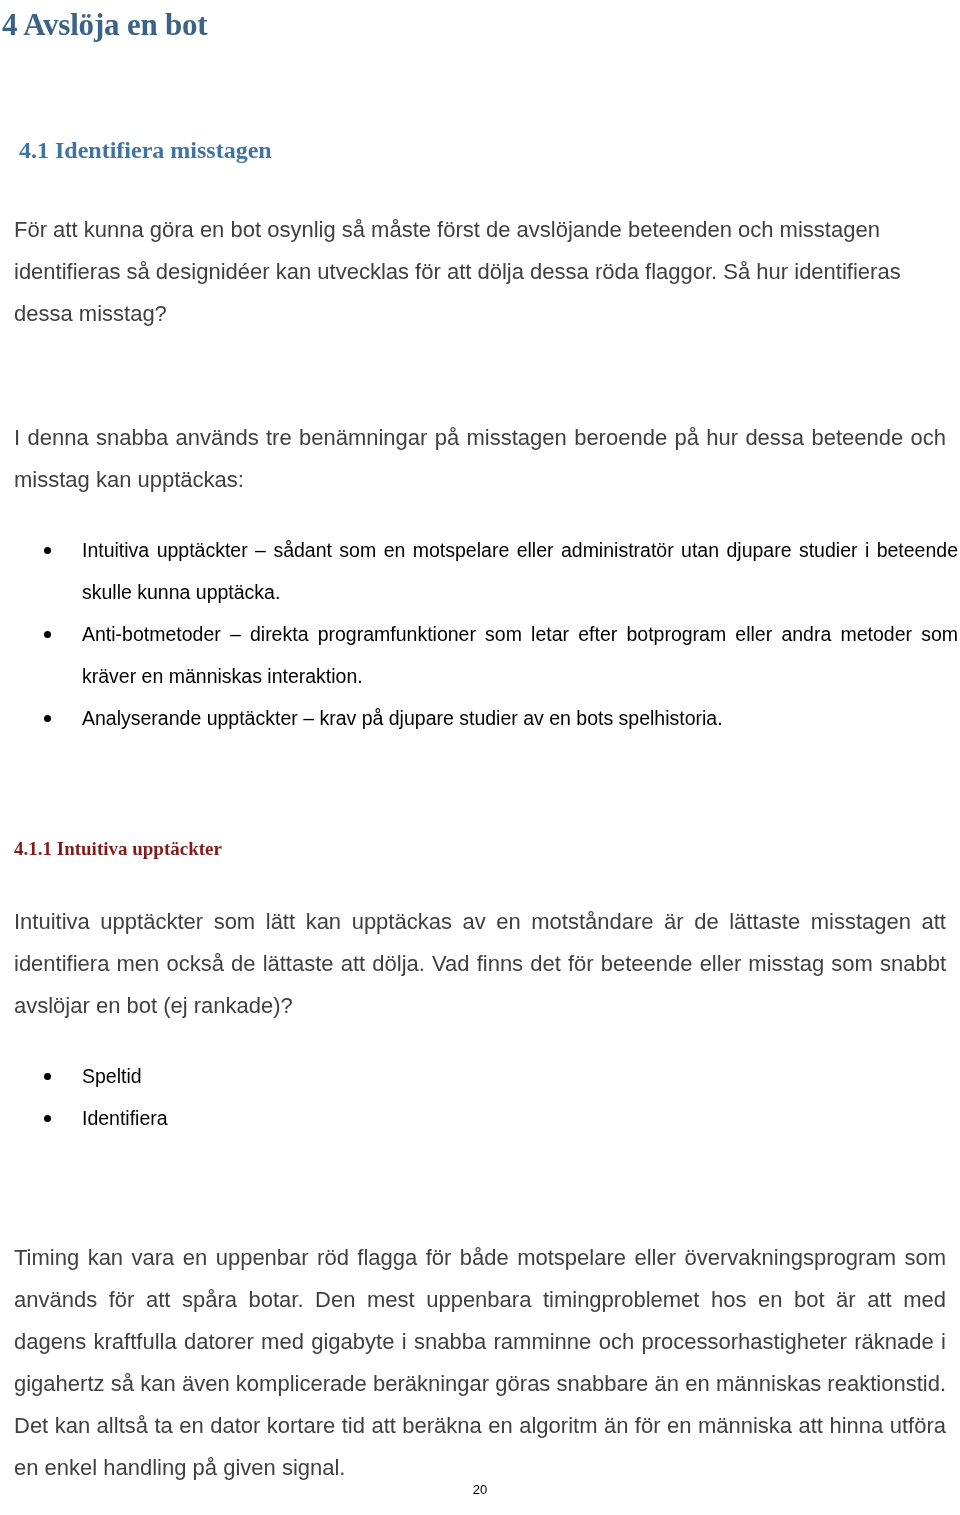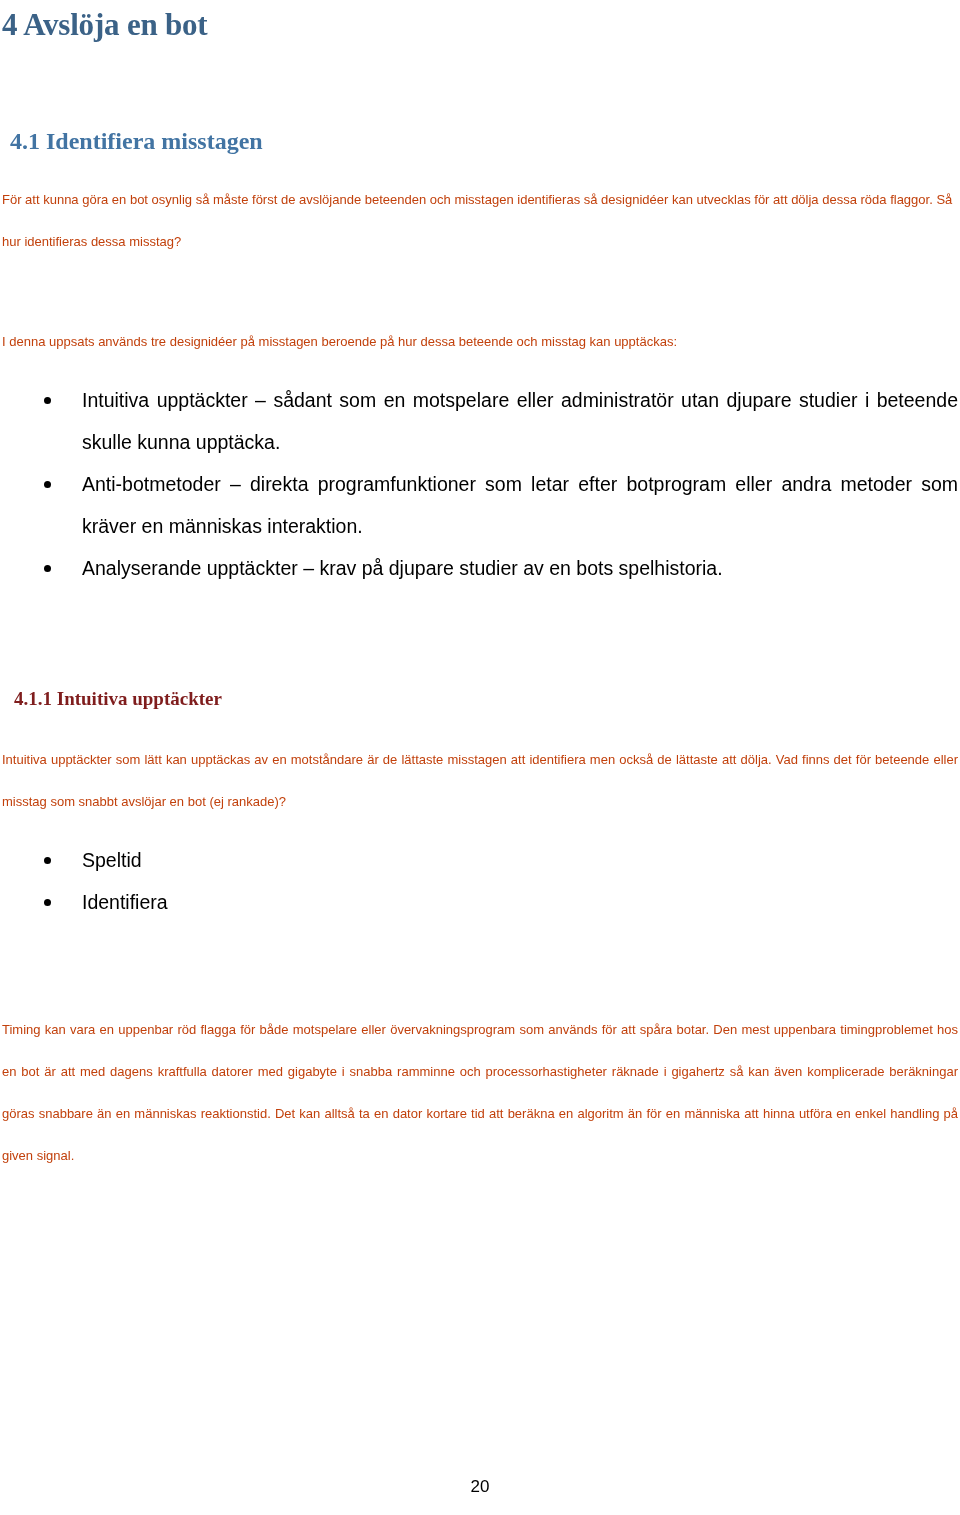--- a/index.html
+++ b/index.html
@@ -43,41 +43,41 @@
     margin: 0;
     padding-top: 8px;
   }
 
   .h2 {
     font-family: "Liberation Serif", "DejaVu Serif", serif;
     font-weight: bold;
     font-size: 24px;
     line-height: 28px;
     color: #4274a3;
-    margin: 8px;
+    margin: 17px;
     padding-top: 77px;
   }
 
   .h3 {
     font-family: "Liberation Serif", "DejaVu Serif", serif;
     font-weight: bold;
     font-size: 19px;
     line-height: 24px;
     color: #7f1d1d;
     margin: 12px;
     padding-top: 0;
   }
 
   
   .p {
     font-family: "Liberation Sans", sans-serif;
-    font-size: 13px;
+    font-size: 22px;
     line-height: 42px;
-    color: #c2410c;
-    margin: 0;
+    color: #404040;
+    margin: 12px;
     text-align: justify;
     text-justify: inter-word;
     hyphens: none;
   }
   .p.noj {
     text-align: left;
   }
 
   .spacer-sm { height: 16px; }
   .spacer-lg { height: 58px; }
@@ -125,41 +125,41 @@
   }
 
   
   .footer {
     position: absolute;
     left: 0;
     bottom: 18px;
     width: 960px;
     text-align: center;
     font-family: "Liberation Sans", sans-serif;
-    font-size: 17px;
+    font-size: 13px;
     color: #000000;
   }
 </style>
 </head>
 <body>
 
 <div class="page">
   <div class="content">
 
     <h1 class="h1">4 Avslöja en bot</h1>
 
     <h2 class="h2">4.1 Identifiera misstagen</h2>
 
     <div class="spacer-sm"></div>
 
     <p class="p noj">För att kunna göra en bot osynlig så måste först de avslöjande beteenden och misstagen identifieras så designidéer kan utvecklas för att dölja dessa röda flaggor. Så hur identifieras dessa misstag?</p>
 
     <div class="spacer-lg"></div>
 
-    <p class="p">I denna uppsats används tre designidéer på misstagen beroende på hur dessa beteende och misstag kan upptäckas:</p>
+    <p class="p">I denna snabba används tre benämningar på misstagen beroende på hur dessa beteende och misstag kan upptäckas:</p>
 
     <div class="spacer-sm"></div>
 
     <ul class="bullets">
       <li>
         <span class="dot"></span>
         <span>Intuitiva upptäckter – sådant som en motspelare eller administratör utan djupare studier i beteende skulle kunna upptäcka.</span>
       </li>
       <li>
         <span class="dot"></span>

